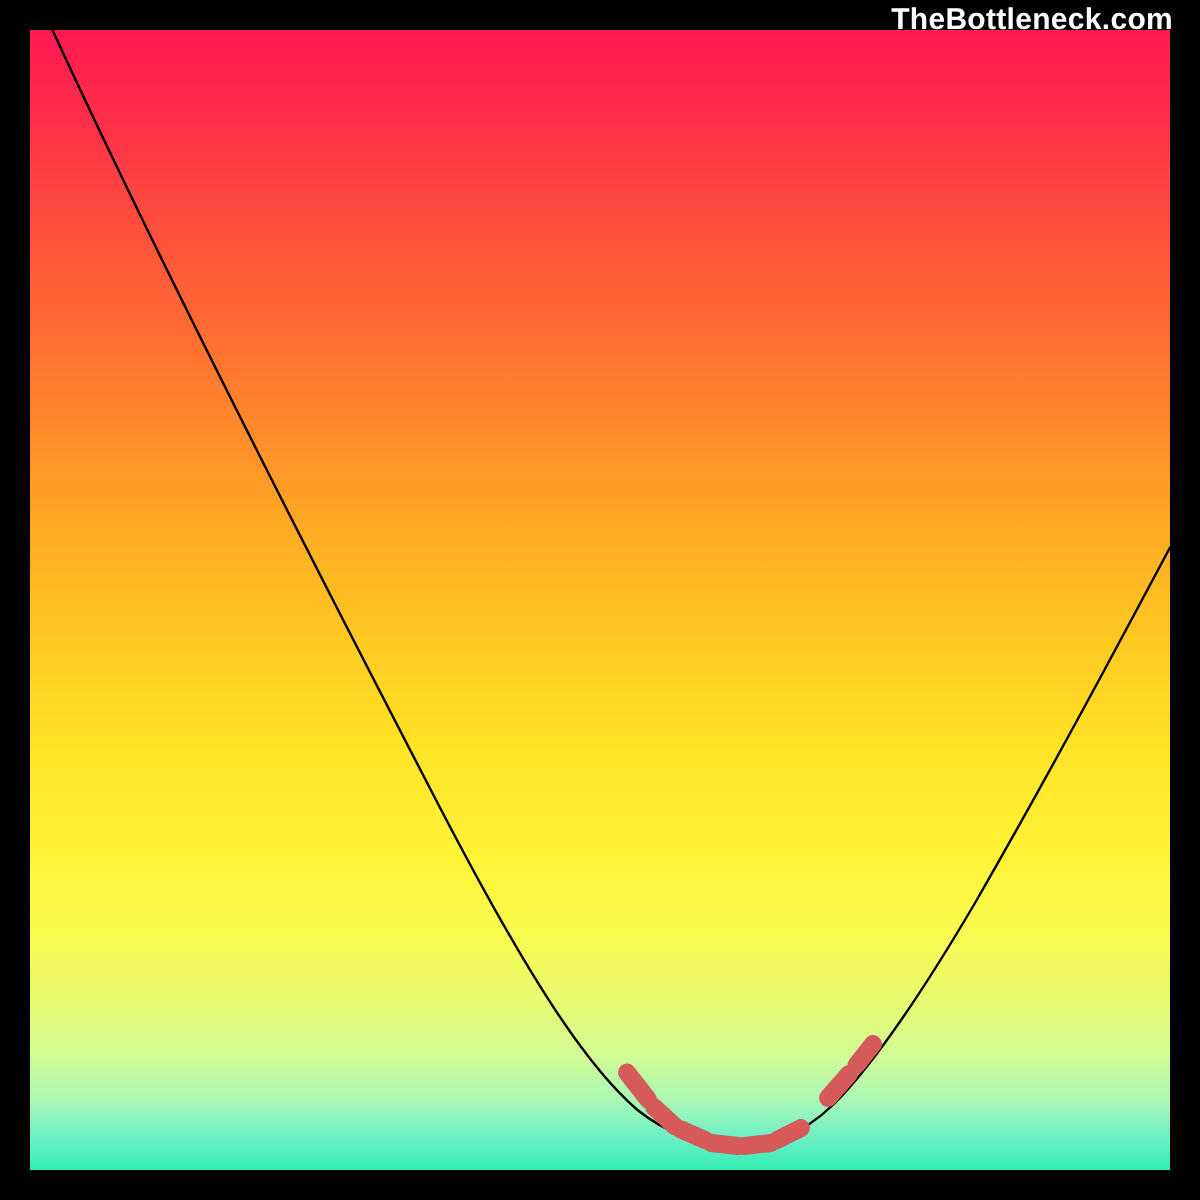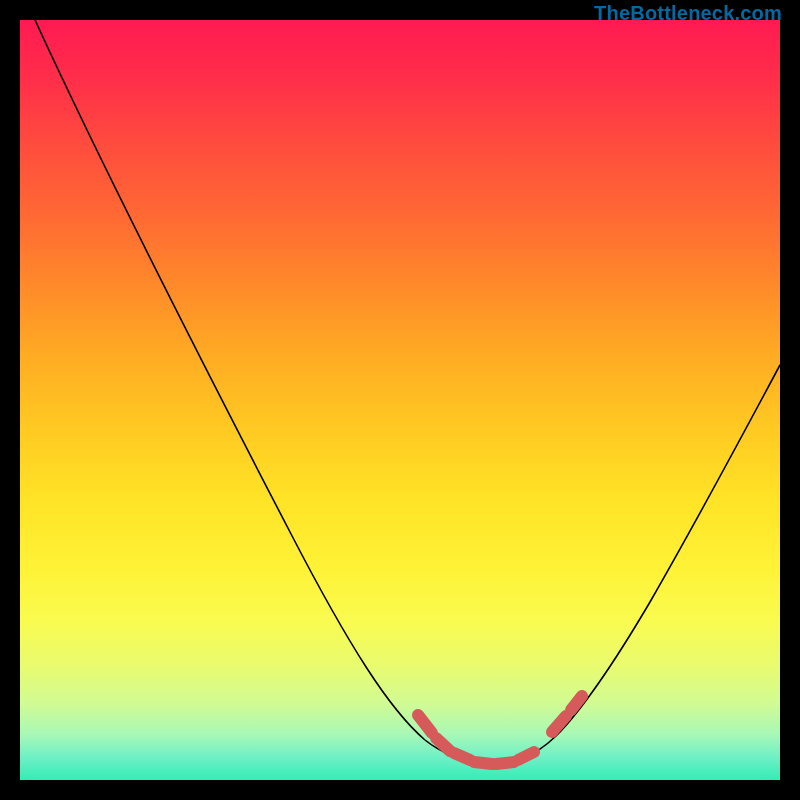--- a/index.html
+++ b/index.html
@@ -40,21 +40,21 @@
       #d0fb94 90%,
       #a8f8b6 94%,
       #6ff0c6 97%,
       #34ecb6 100%
     );
   }
   .watermark {
     position: absolute;
     top: 2px;
     right: 18px;
-    color: #0369a1;
+    color: #ffffff;
     font-size: 20px;
     font-weight: 600;
     letter-spacing: 0.2px;
     user-select: none;
   }
   svg.curve {
     position: absolute;
     left: 0;
     top: 0;
     width: 760px;

